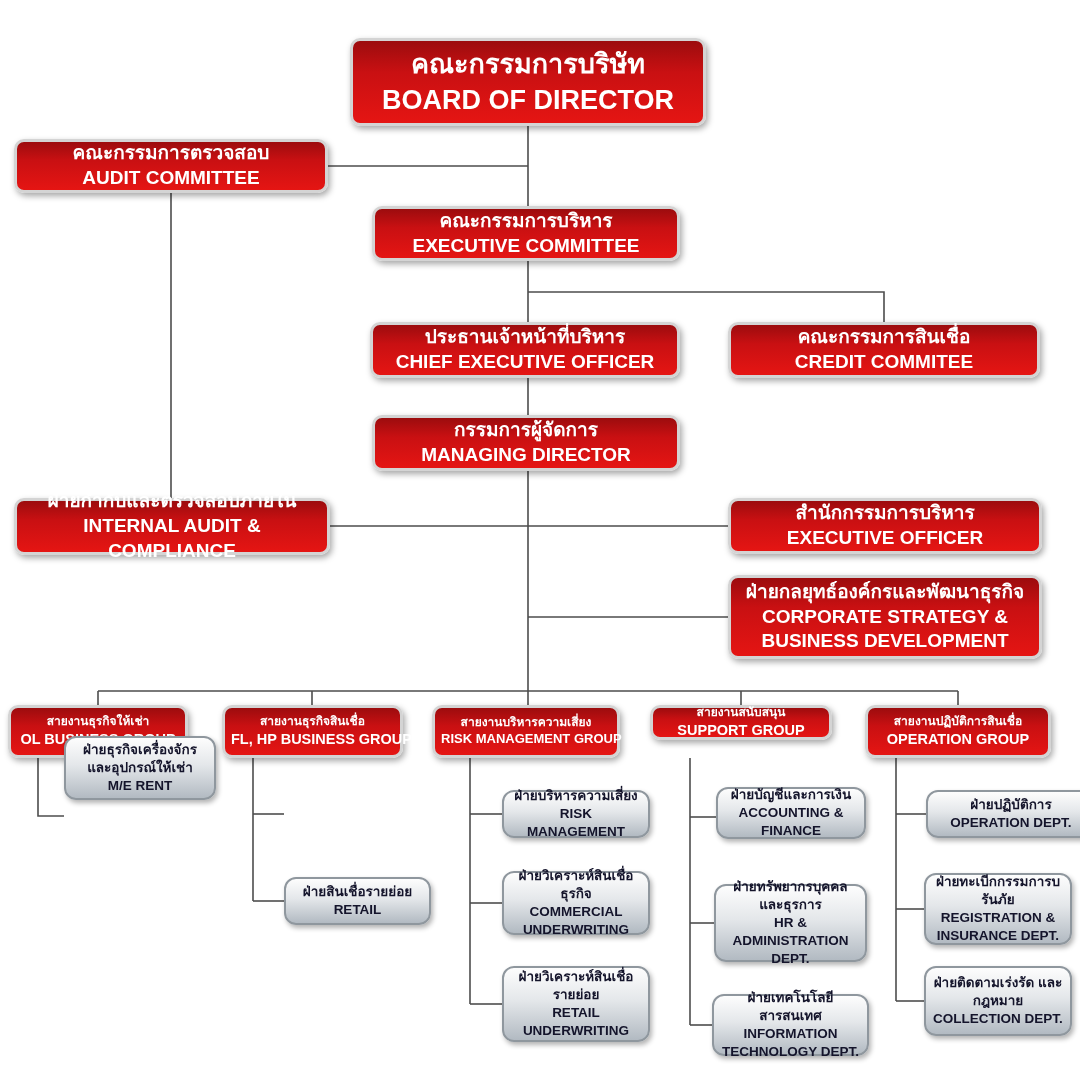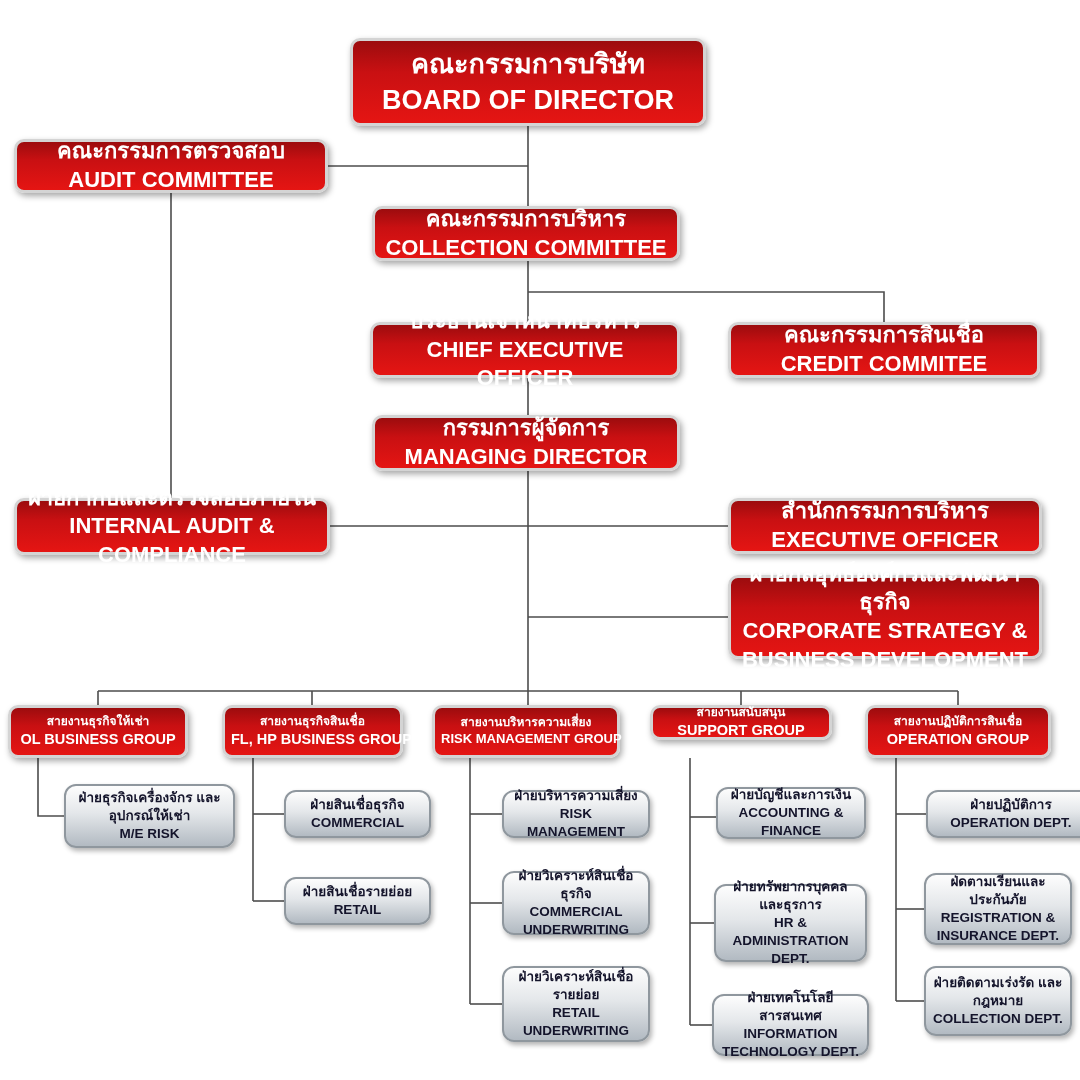--- a/index.html
+++ b/index.html
@@ -22,21 +22,21 @@
   }
   .gray {
     background:linear-gradient(180deg,#fdfdfd 0%,#e4e7ea 45%,#b2bac2 100%);
     color:#14142b;
     border:2px solid #8f979e;
     border-radius:12px;
     box-shadow:2px 3px 5px rgba(0,0,0,.3);
   }
   .th,.en { font-weight:bold; line-height:1.3; width:100%; }
   .size-xl .th,.size-xl .en { font-size:27px; line-height:1.35; }
-  .size-l .th,.size-l .en { font-size:22px; }
+  .size-l .th,.size-l .en { font-size:19px; }
   .size-m .th { font-size:12px; white-space:nowrap; }
   .size-m .en { font-size:14.5px; white-space:nowrap; }
   .size-m.en-small .en { font-size:13px; }
   .gray .th,.gray .en { font-size:13.5px; line-height:1.32; }
 </style>
 </head>
 <body>
 
 <div id="canvas">
 
@@ -78,21 +78,21 @@
     <div class="en">BOARD OF DIRECTOR</div>
   </div>
 
   <div class="node red size-l" style="left:14px;top:139px;width:314px;height:54px">
     <div class="th">คณะกรรมการตรวจสอบ</div>
     <div class="en">AUDIT COMMITTEE</div>
   </div>
 
   <div class="node red size-l" style="left:372px;top:206px;width:308px;height:55px">
     <div class="th">คณะกรรมการบริหาร</div>
-    <div class="en">COLLECTION COMMITTEE</div>
+    <div class="en">EXECUTIVE COMMITTEE</div>
   </div>
 
   <div class="node red size-l" style="left:370px;top:322px;width:310px;height:56px">
     <div class="th">ประธานเจ้าหน้าที่บริหาร</div>
     <div class="en">CHIEF EXECUTIVE OFFICER</div>
   </div>
 
   <div class="node red size-l" style="left:728px;top:322px;width:312px;height:56px">
     <div class="th">คณะกรรมการสินเชื่อ</div>
     <div class="en">CREDIT COMMITEE</div>
@@ -136,29 +136,25 @@
   <div class="node red size-m" style="left:650px;top:705px;width:182px;height:35px">
     <div class="th">สายงานสนับสนุน</div>
     <div class="en">SUPPORT GROUP</div>
   </div>
 
   <div class="node red size-m" style="left:865px;top:705px;width:186px;height:53px">
     <div class="th">สายงานปฏิบัติการสินเชื่อ</div>
     <div class="en">OPERATION GROUP</div>
   </div>
 
-  <div class="node gray" style="left:64px;top:784px;width:171px;height:64px">
+  <div class="node gray" style="left:64px;top:736px;width:152px;height:64px">
     <div class="th">ฝ่ายธุรกิจเครื่องจักร และอุปกรณ์ให้เช่า</div>
-    <div class="en">M/E RISK</div>
-  </div>
-
-  <div class="node gray" style="left:284px;top:790px;width:147px;height:48px">
-    <div class="th">ฝ่ายสินเชื่อธุรกิจ</div>
-    <div class="en">COMMERCIAL</div>
-  </div>
+    <div class="en">M/E RENT</div>
+  </div>
+
 
   <div class="node gray" style="left:284px;top:877px;width:147px;height:48px">
     <div class="th">ฝ่ายสินเชื่อรายย่อย</div>
     <div class="en">RETAIL</div>
   </div>
 
   <div class="node gray" style="left:502px;top:790px;width:148px;height:48px">
     <div class="th">ฝ่ายบริหารความเสี่ยง</div>
     <div class="en">RISK MANAGEMENT</div>
   </div>
@@ -187,21 +183,21 @@
     <div class="th">ฝ่ายเทคโนโลยีสารสนเทศ</div>
     <div class="en">INFORMATION TECHNOLOGY DEPT.</div>
   </div>
 
   <div class="node gray" style="left:926px;top:790px;width:170px;height:48px">
     <div class="th">ฝ่ายปฏิบัติการ</div>
     <div class="en">OPERATION DEPT.</div>
   </div>
 
   <div class="node gray" style="left:924px;top:873px;width:148px;height:72px">
-    <div class="th">ฝ่ดตามเรียนและประกันภัย</div>
+    <div class="th">ฝ่ายทะเบีกกรรมการบรันภัย</div>
     <div class="en">REGISTRATION &amp; INSURANCE DEPT.</div>
   </div>
 
   <div class="node gray" style="left:924px;top:966px;width:148px;height:70px">
     <div class="th">ฝ่ายติดตามเร่งรัด และกฎหมาย</div>
     <div class="en">COLLECTION DEPT.</div>
   </div>
 
 </div>
 

